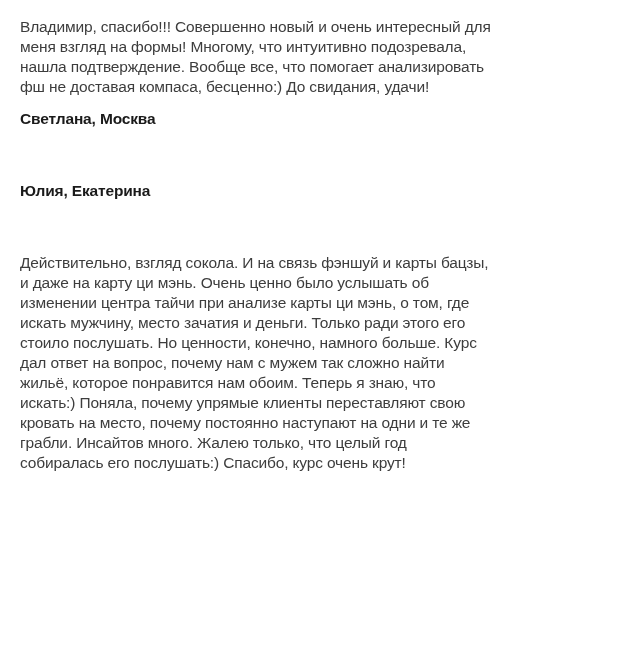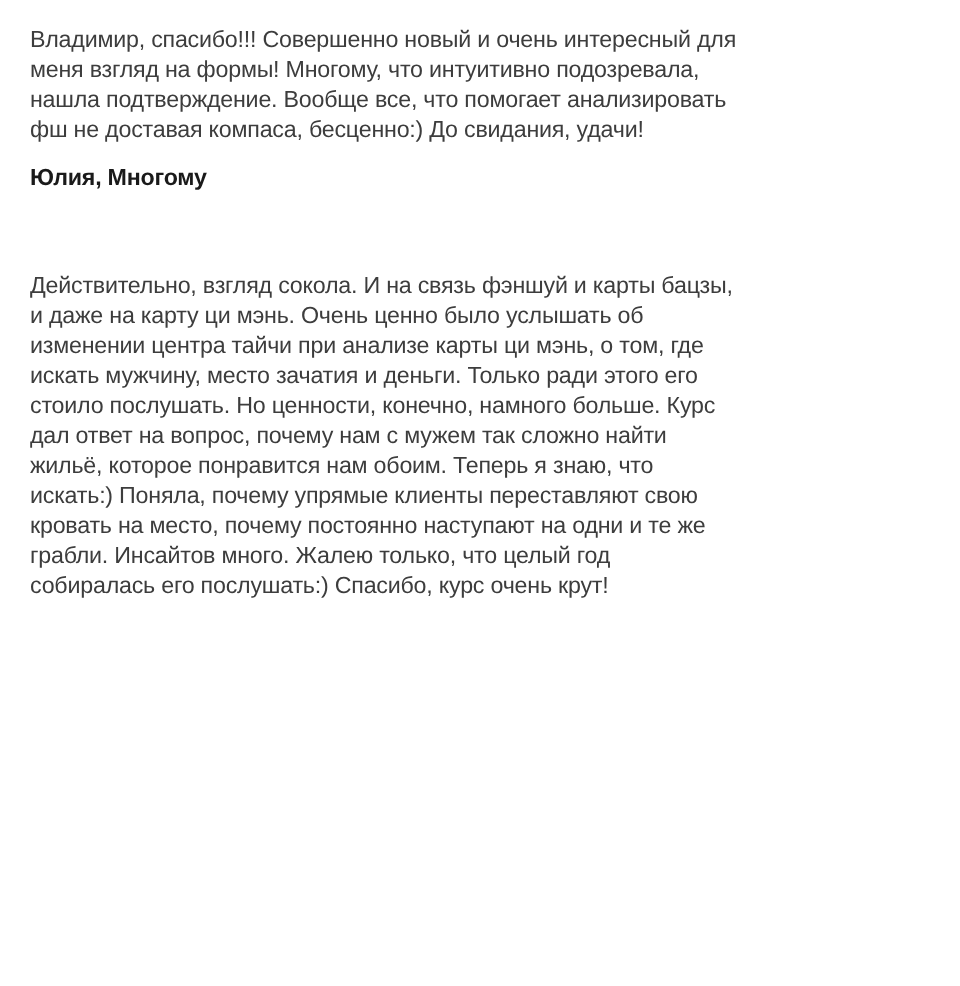--- a/index.html
+++ b/index.html
@@ -41,24 +41,25 @@
   }
   .testimonial-item:last-child .testimonial-author { margin-bottom: 0; }
 </style>
 </head>
 <body>
 
 <div class="page">
 
   <div class="testimonial-item">
     <p class="testimonial-text">Владимир, спасибо!!! Совершенно новый и очень интересный для меня взгляд на формы! Многому, что интуитивно подозревала, нашла подтверждение. Вообще все, что помогает анализировать фш не доставая компаса, бесценно:) До свидания, удачи!</p>
+    <p class="testimonial-author">Светлана, Москва</p>
   </div>
 
   <div class="testimonial-item">
-    <p class="testimonial-author">Юлия, Многому</p>
+    <p class="testimonial-author">Юлия, Екатерина</p>
   </div>
 
 
   <div class="testimonial-item">
     <p class="testimonial-text">Действительно, взгляд сокола. И на связь фэншуй и карты бацзы, и даже на карту ци мэнь. Очень ценно было услышать об изменении центра тайчи при анализе карты ци мэнь, о том, где искать мужчину, место зачатия и деньги. Только ради этого его стоило послушать. Но ценности, конечно, намного больше. Курс дал ответ на вопрос, почему нам с мужем так сложно найти жильё, которое понравится нам обоим. Теперь я знаю, что искать:) Поняла, почему упрямые клиенты переставляют свою кровать на место, почему постоянно наступают на одни и те же грабли. Инсайтов много. Жалею только, что целый год собиралась его послушать:) Спасибо, курс очень крут!</p>
 
   </div>
 
 </div>
 

